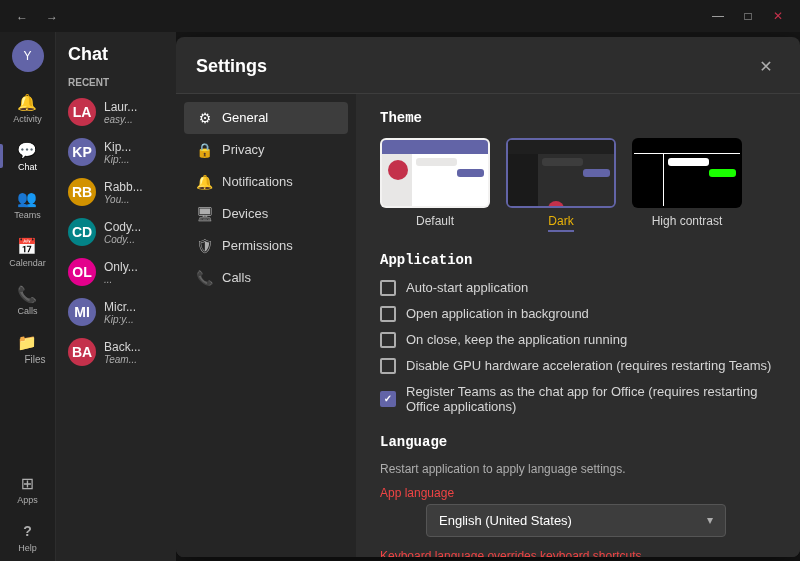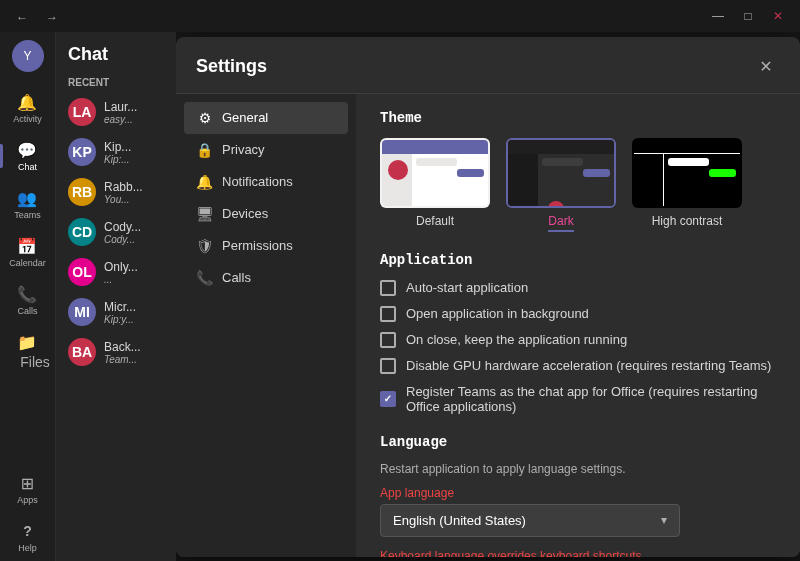--- a/index.html
+++ b/index.html
@@ -232,21 +232,21 @@
       position: relative;
     }
     .theme-option.selected .theme-preview {
       border-color: #6264a7;
     }
     .theme-label {
       font-size: 12px;
       color: #d6d6d6;
     }
     .theme-option.selected .theme-label {
-      color: #ec4899;
+      color: #eab308;
       border-bottom: 2px solid #6264a7;
       padding-bottom: 2px;
     }
 
     
     .theme-default { background: #f3f2f1; }
     .theme-default .t-header { height: 14px; background: #6264a7; }
     .theme-default .t-body { display: flex; height: 56px; }
     .theme-default .t-sidebar { width: 30px; background: #e8e7e6; }
     .theme-default .t-main { flex: 1; background: #fff; padding: 4px; }
@@ -335,20 +335,21 @@
       border: 1px solid #555;
       border-radius: 4px;
       color: #fff;
       padding: 8px 12px;
       font-size: 13px;
       display: flex;
       align-items: center;
       justify-content: space-between;
       cursor: pointer;
       margin-bottom: 12px;
+      margin-left: 46px;
     }
     .lang-select-arrow { color: #adadad; font-size: 12px; }
     .top-bar-btn {
       width: 28px;
       height: 24px;
       border: none;
       background: transparent;
       color: #adadad;
       cursor: pointer;
       font-size: 12px;
@@ -393,21 +394,21 @@
       <div class="nav-item">
         <div class="nav-icon">📅</div>
         <span style="font-size:9px;">Calendar</span>
       </div>
       <div class="nav-item">
         <div class="nav-icon">📞</div>
         <span style="font-size:9px;">Calls</span>
       </div>
       <div class="nav-item">
         <div class="nav-icon">📁</div>
-        <span style="font-size:14px;margin-left:15px;">Files</span>
+        <span style="font-size:10px;margin-left:15px;">Files</span>
       </div>
       <div class="nav-spacer"></div>
       <div class="nav-item">
         <div class="nav-icon">⊞</div>
         <span style="font-size:9px;">Apps</span>
       </div>
       <div class="nav-item">
         <div class="nav-icon" style="font-size:14px;font-weight:700;">?</div>
         <span style="font-size:9px;">Help</span>
       </div>

